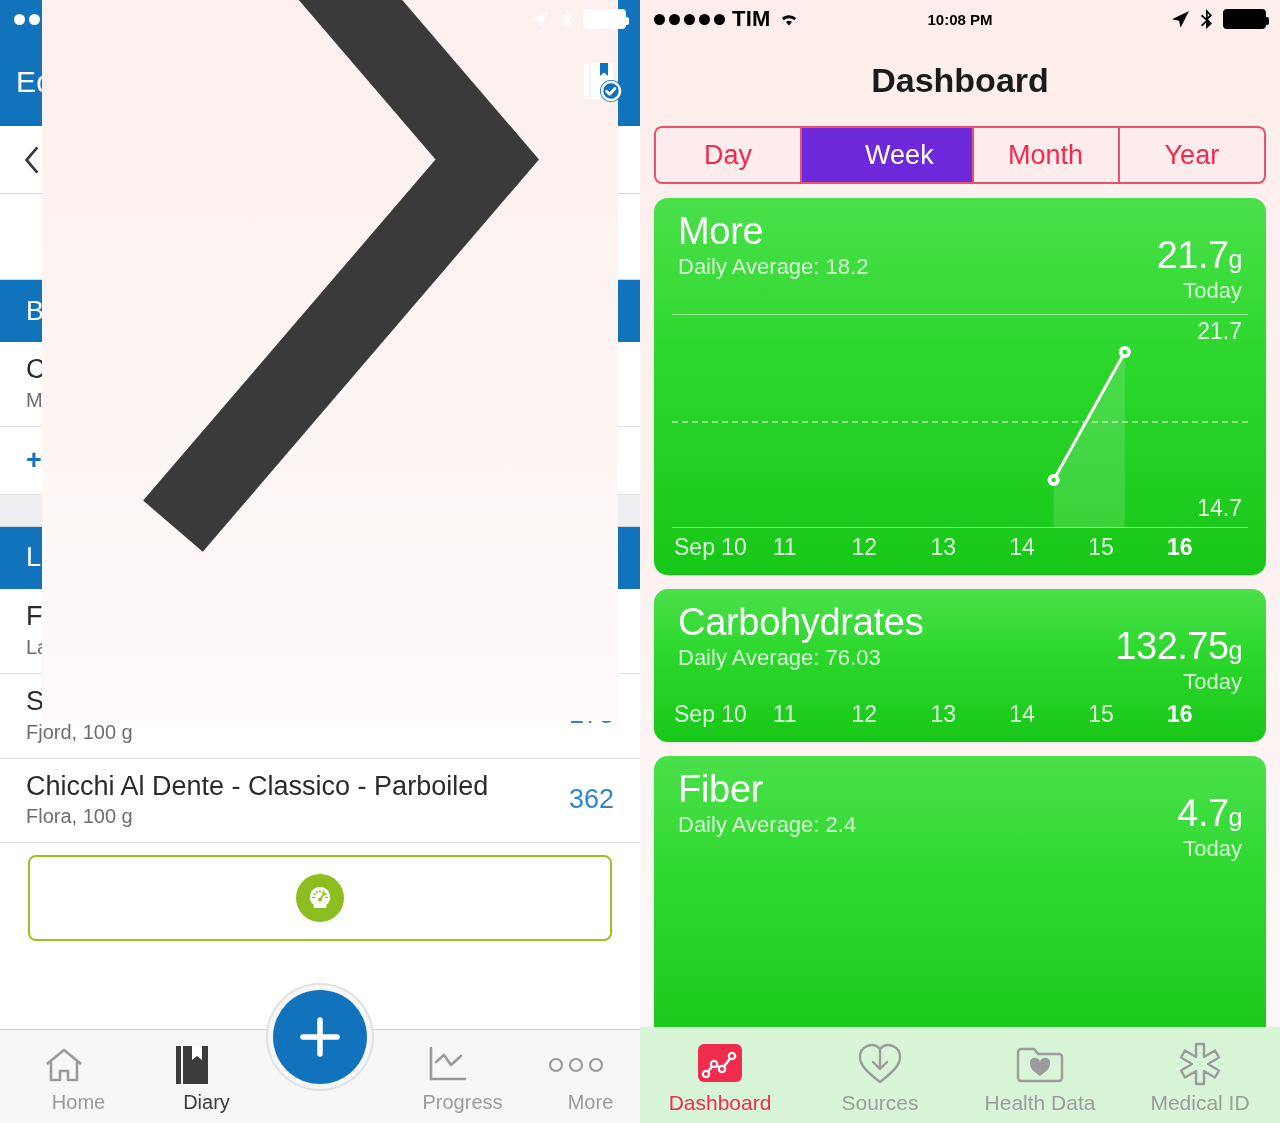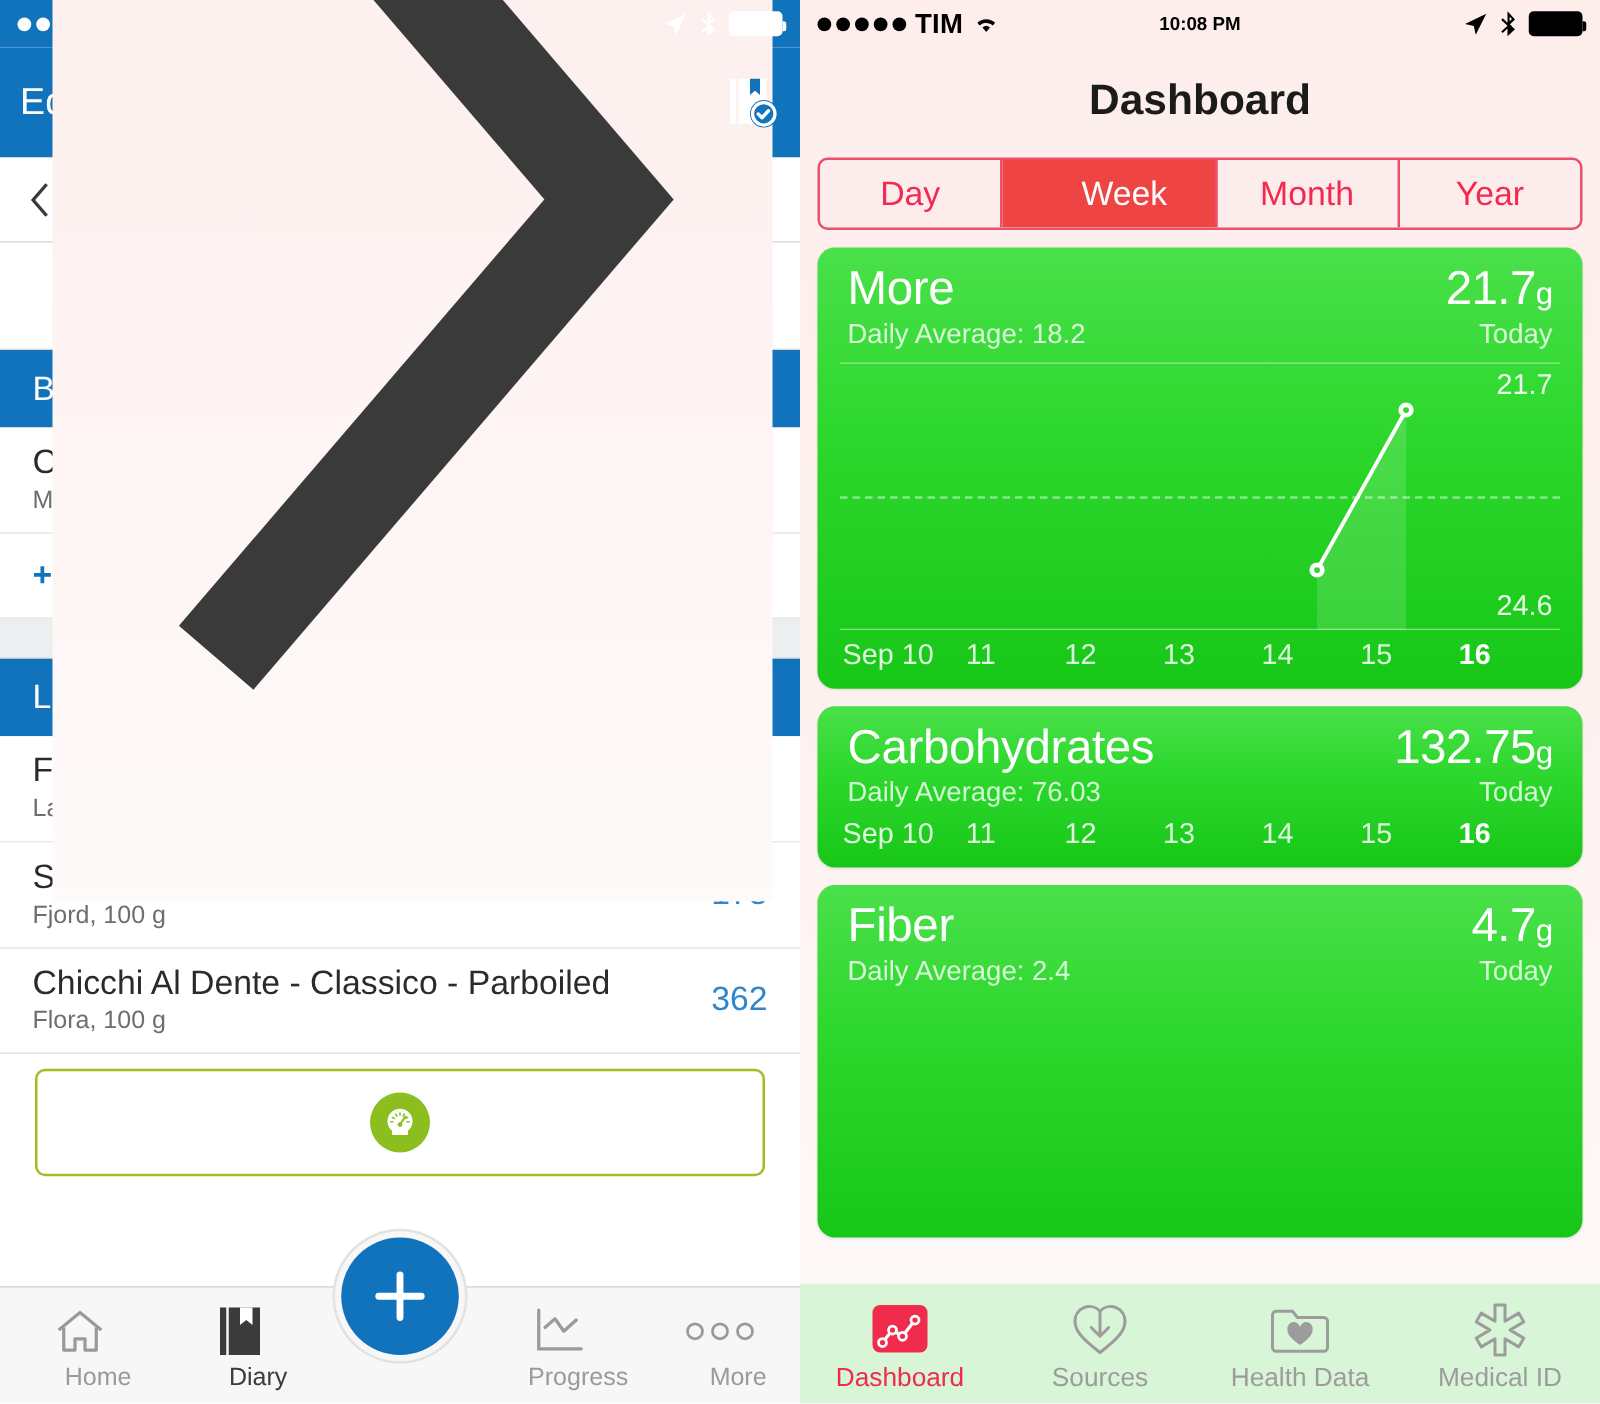--- a/index.html
+++ b/index.html
@@ -143,32 +143,32 @@
   .seg {
     margin: 4px 14px 0; height: 58px; display: flex;
     border: 2px solid #e8516e; border-radius: 8px; overflow: hidden;
     background: #fdecec;
   }
   .seg div {
     flex: 1; display: flex; align-items: center; justify-content: center;
     font-size: 27px; color: #f4294f; border-right: 2px solid #e8516e;
   }
   .seg div:last-child { border-right: none; }
-  .seg div.on { background: #ef4444; color: #fff; padding-left: 25px; }
+  .seg div.on { background: #6d28d9; color: #fff; padding-left: 25px; }
 
   .cards { padding: 14px 14px 0; display: flex; flex-direction: column; gap: 14px; }
   .card {
     border-radius: 14px; color: #fff; position: relative; overflow: hidden;
     background: linear-gradient(180deg,#4ae04a 0%, #2ed82e 40%, #17c717 100%);
     box-shadow: 0 1px 2px rgba(0,0,0,.10);
   }
   .card-head { padding: 14px 24px 0; display: flex; justify-content: space-between; align-items: flex-start; }
   .card-title { font-size: 38px; font-weight: 400; line-height: 1.05; letter-spacing: -.3px; }
   .card-avg { font-size: 22px; color: rgba(255,255,255,.80); margin-top: 2px; }
-  .card-val { font-size: 38px; text-align: center; line-height: 1.05; letter-spacing: -.5px; }
+  .card-val { font-size: 38px; text-align: center; line-height: 1.05; letter-spacing: -.5px; margin-top: 24px; }
   .card-val .u { font-size: 25px; }
   .card-when { font-size: 22px; color: rgba(255,255,255,.80); text-align: right; margin-top: 2px; }
   .plot { position: relative; height: 214px; margin: 10px 18px 0; }
   .plot .hline { position: absolute; left: 0; right: 0; height: 1px; background: rgba(255,255,255,.45); }
   .plot .dashed {
     position: absolute; left: 0; right: 0; height: 0;
     border-top: 2px dashed rgba(255,255,255,.45);
   }
   .ytop, .ybot {
     position: absolute; right: 6px; font-size: 23px; color: rgba(255,255,255,.90);
@@ -438,21 +438,21 @@
               <span>21.7</span><span class="u">g</span>
             </div>
             <div class="card-when">Today</div>
           </div>
         </div>
         <div class="plot">
           <div class="hline" style="top:0"></div>
           <div class="dashed" style="top:50%"></div>
           <div class="hline" style="bottom:0"></div>
           <div class="ytop" style="top:4px">21.7</div>
-          <div class="ybot" style="bottom:6px">24.6</div>
+          <div class="ybot" style="bottom:6px">14.7</div>
           <svg width="100%" height="214" viewBox="0 0 566 214" preserveAspectRatio="none" style="position:absolute;inset:0">
             <path d="M375 166 L445 38 L445 214 L375 214 Z" fill="rgba(255,255,255,.14)"></path>
             <path d="M375 166 L445 38" stroke="#ffffff" stroke-width="3" fill="none" stroke-linecap="round"></path>
             <circle cx="375" cy="166" r="6" fill="#ffffff"></circle>
             <circle cx="375" cy="166" r="2.3" fill="#2ed82e"></circle>
             <circle cx="445" cy="38" r="6" fill="#ffffff"></circle>
             <circle cx="445" cy="38" r="2.3" fill="#2ed82e"></circle>
           </svg>
         </div>
         <div class="xaxis">

